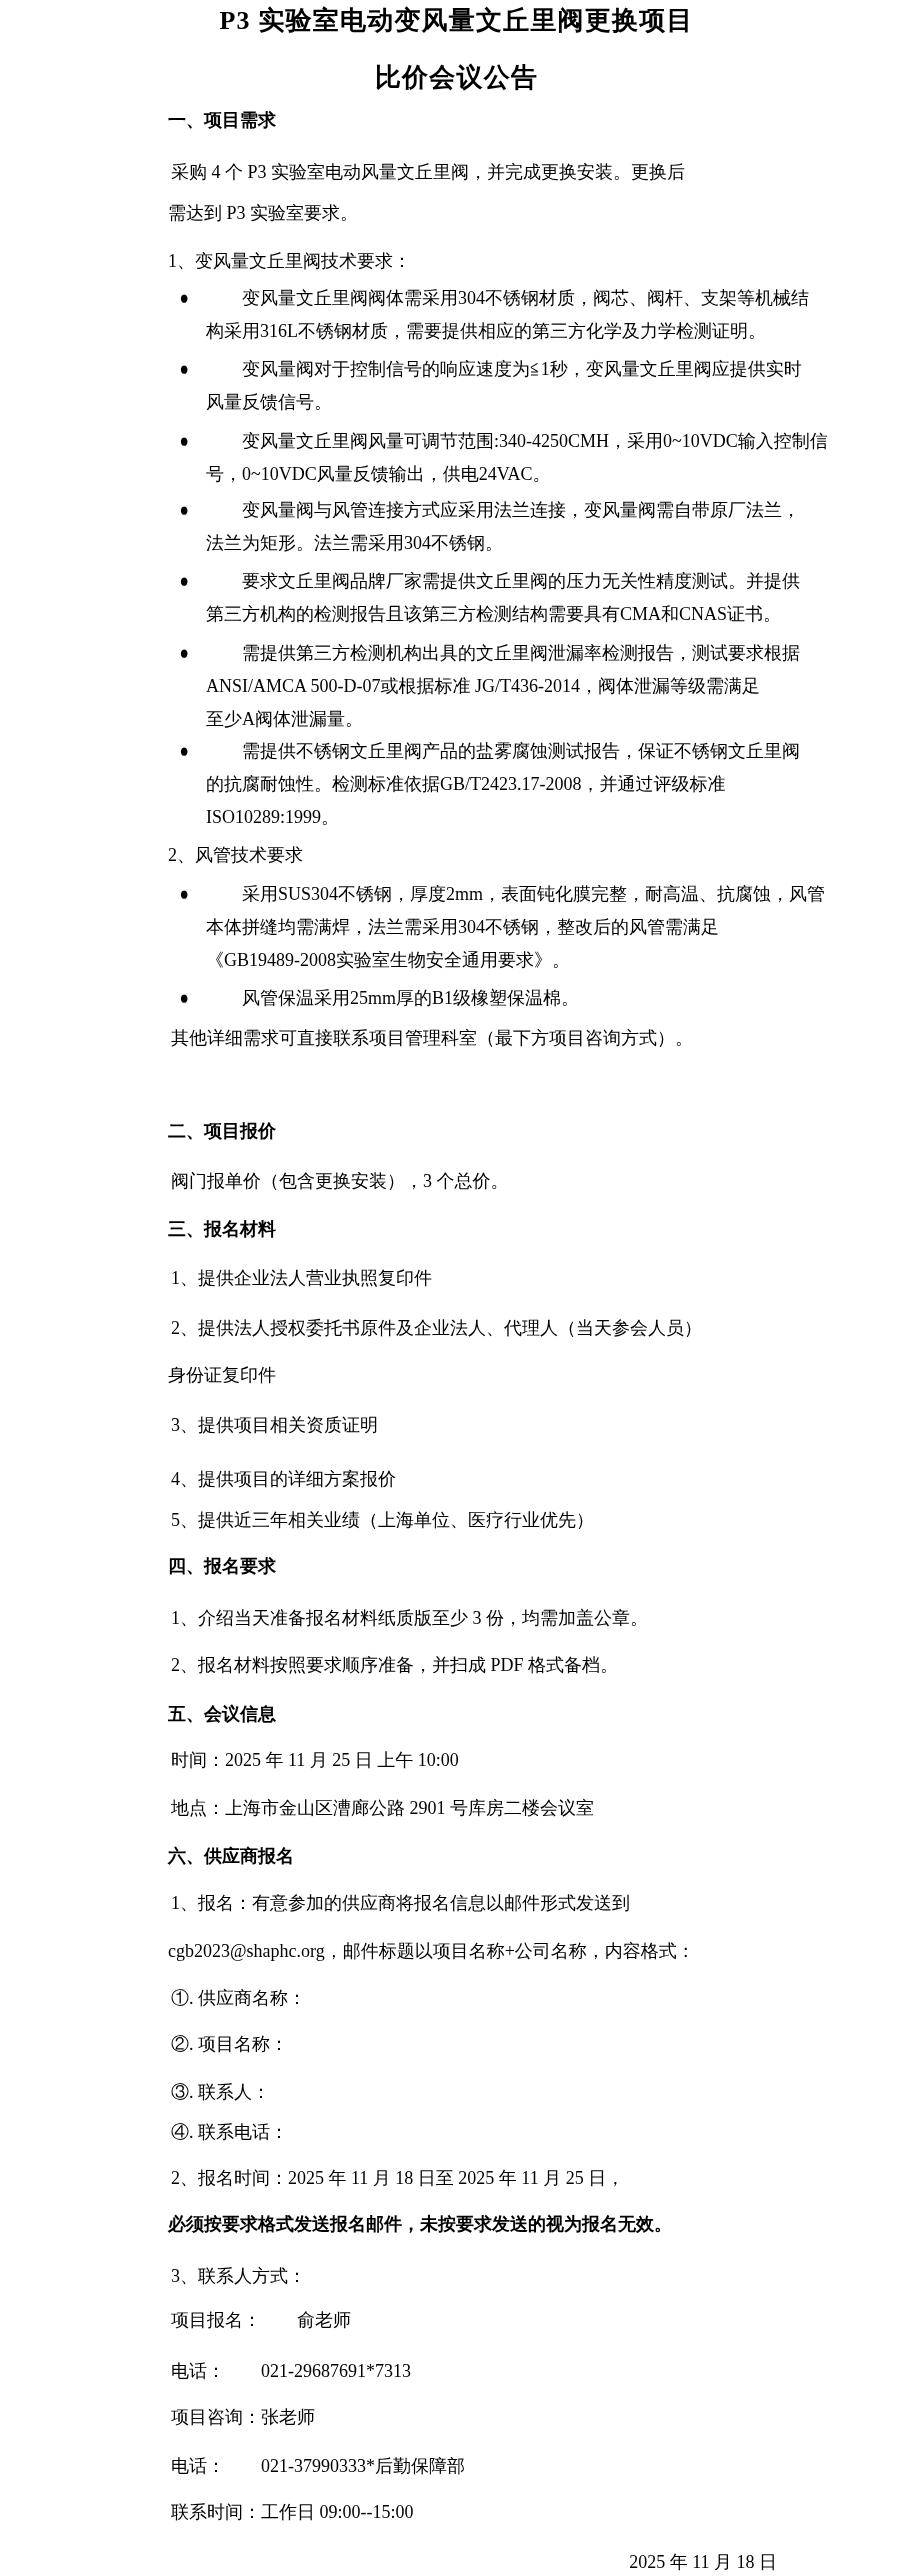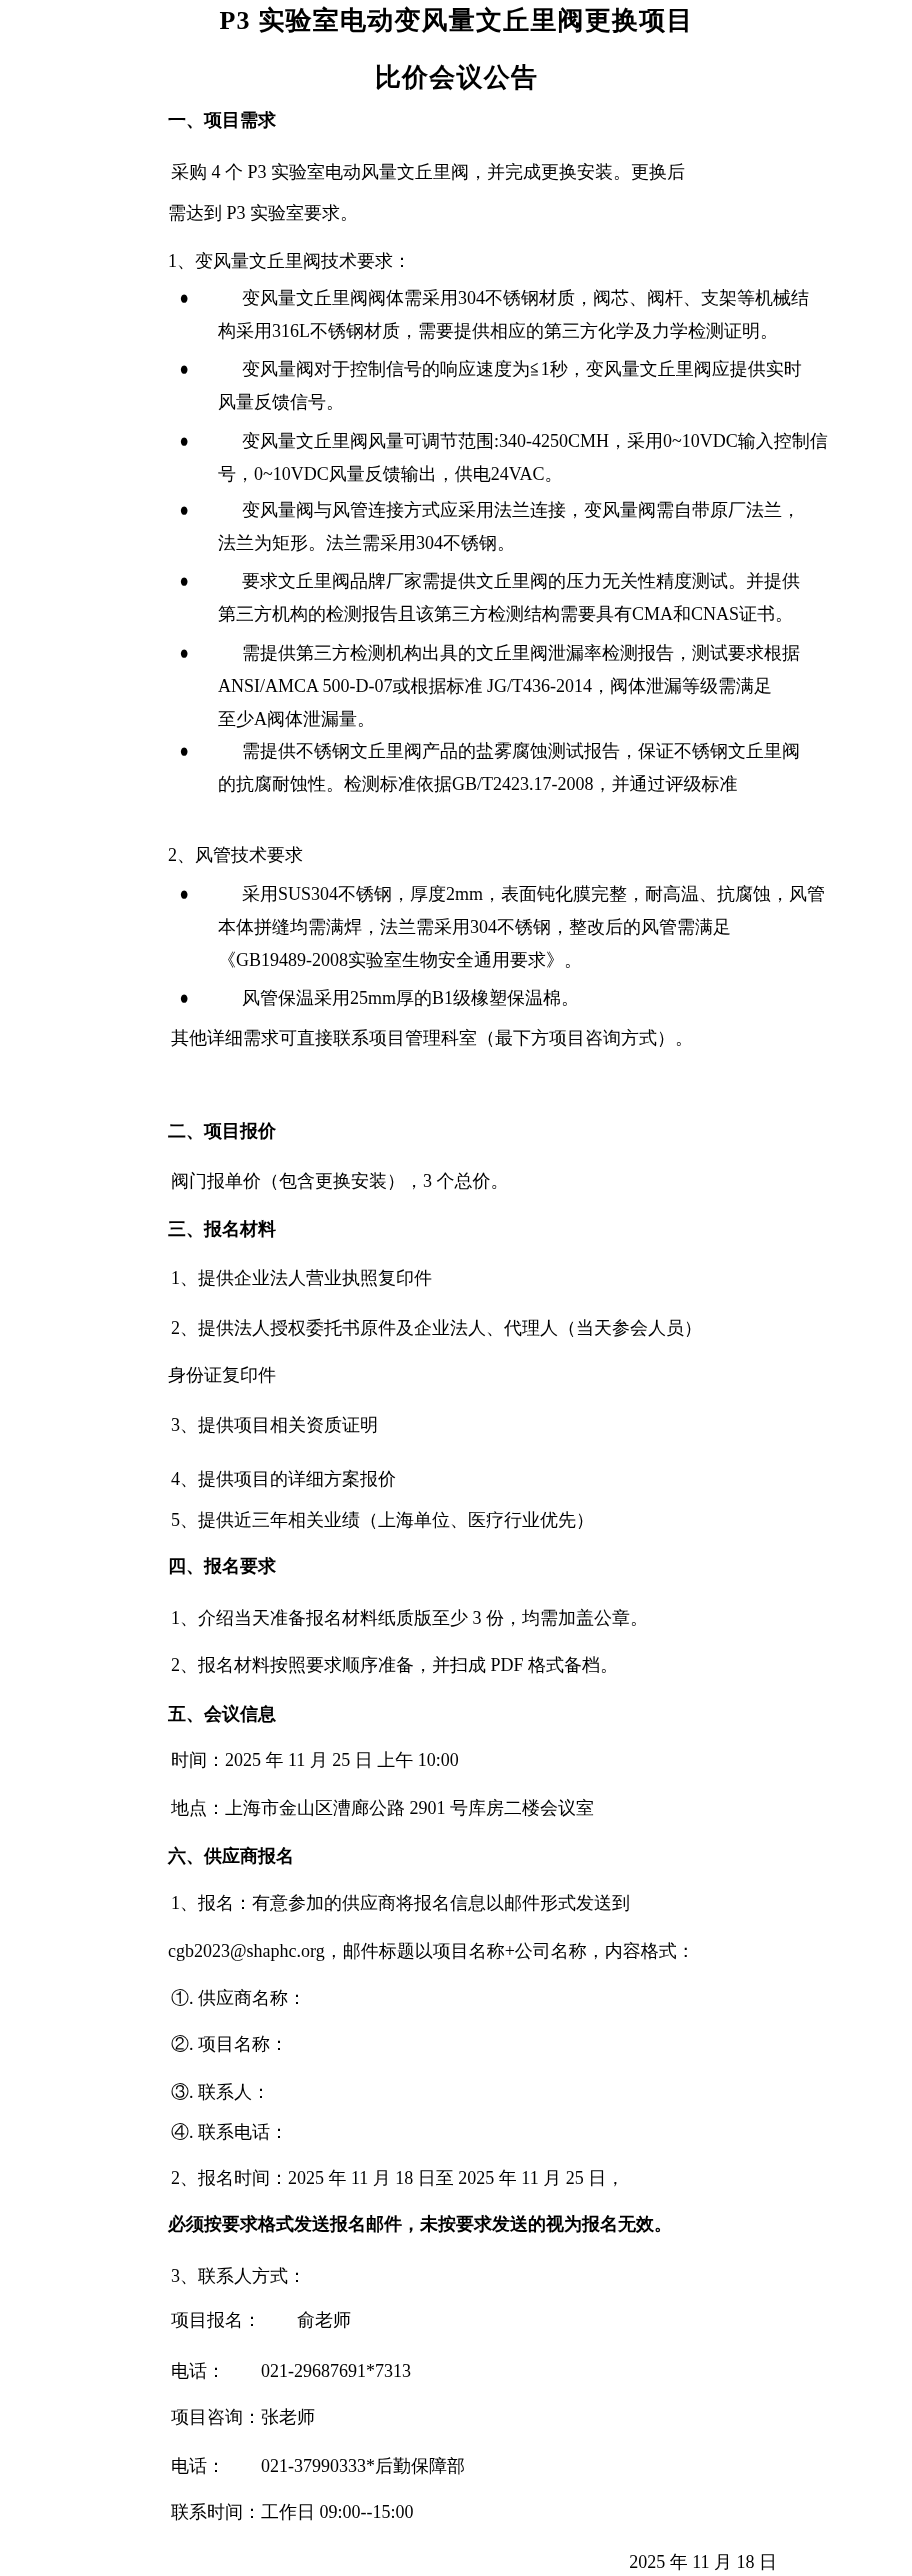--- a/index.html
+++ b/index.html
@@ -39,21 +39,21 @@
   }
   .bullet .dot{
     position:absolute;
     left:-26.5px;
     top:-0.6px;
     font-size:15.5px;
     transform:scaleY(1.25);
     transform-origin:center;
   }
   .bl{white-space:nowrap;margin-left:36px;}
-  .bl.cont{margin-left:12px;}
+  .bl.cont{margin-left:0;}
   .date{
     position:absolute;
     right:136px;
     font-size:18px;
     line-height:33px;
     white-space:nowrap;
   }
 </style>
 </head>
 <body>
@@ -102,20 +102,21 @@
     <span class="dot">●</span>
     <div class="bl">需提供第三方检测机构出具的文丘里阀泄漏率检测报告，测试要求根据</div>
     <div class="bl cont">ANSI/AMCA 500-D-07或根据标准 JG/T436-2014，阀体泄漏等级需满足</div>
     <div class="bl cont">至少A阀体泄漏量。</div>
   </div>
 
   <div class="bullet" style="top:735px">
     <span class="dot">●</span>
     <div class="bl">需提供不锈钢文丘里阀产品的盐雾腐蚀测试报告，保证不锈钢文丘里阀</div>
     <div class="bl cont">的抗腐耐蚀性。检测标准依据GB/T2423.17-2008，并通过评级标准</div>
+    <div class="bl cont">ISO10289:1999。</div>
   </div>
 
   <div class="ln m" style="top:839px">2、风管技术要求</div>
 
   <div class="bullet" style="top:878px">
     <span class="dot">●</span>
     <div class="bl">采用SUS304不锈钢，厚度2mm，表面钝化膜完整，耐高温、抗腐蚀，风管</div>
     <div class="bl cont">本体拼缝均需满焊，法兰需采用304不锈钢，整改后的风管需满足</div>
     <div class="bl cont">《GB19489-2008实验室生物安全通用要求》。</div>
   </div>

